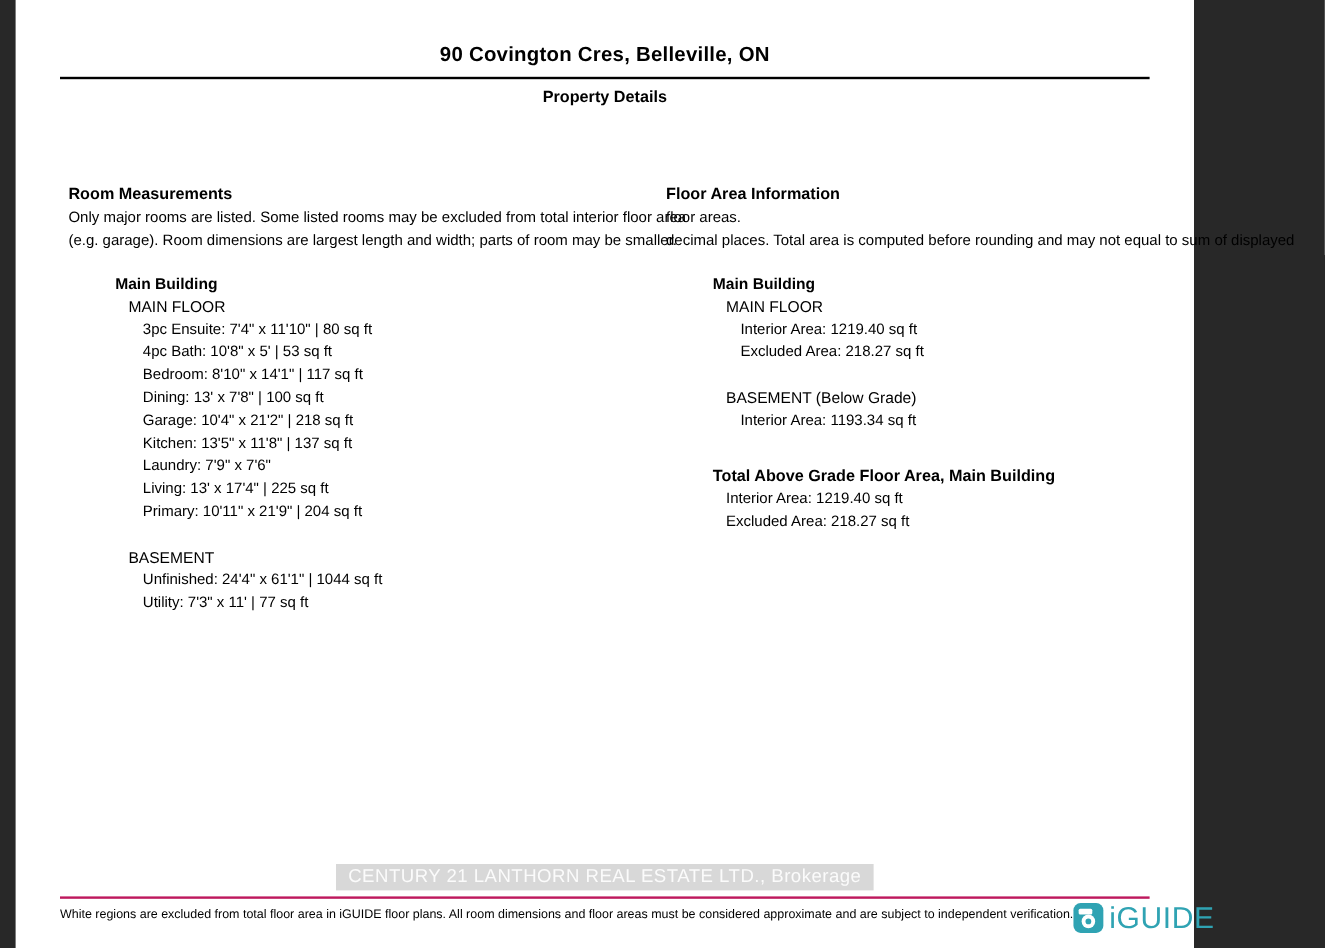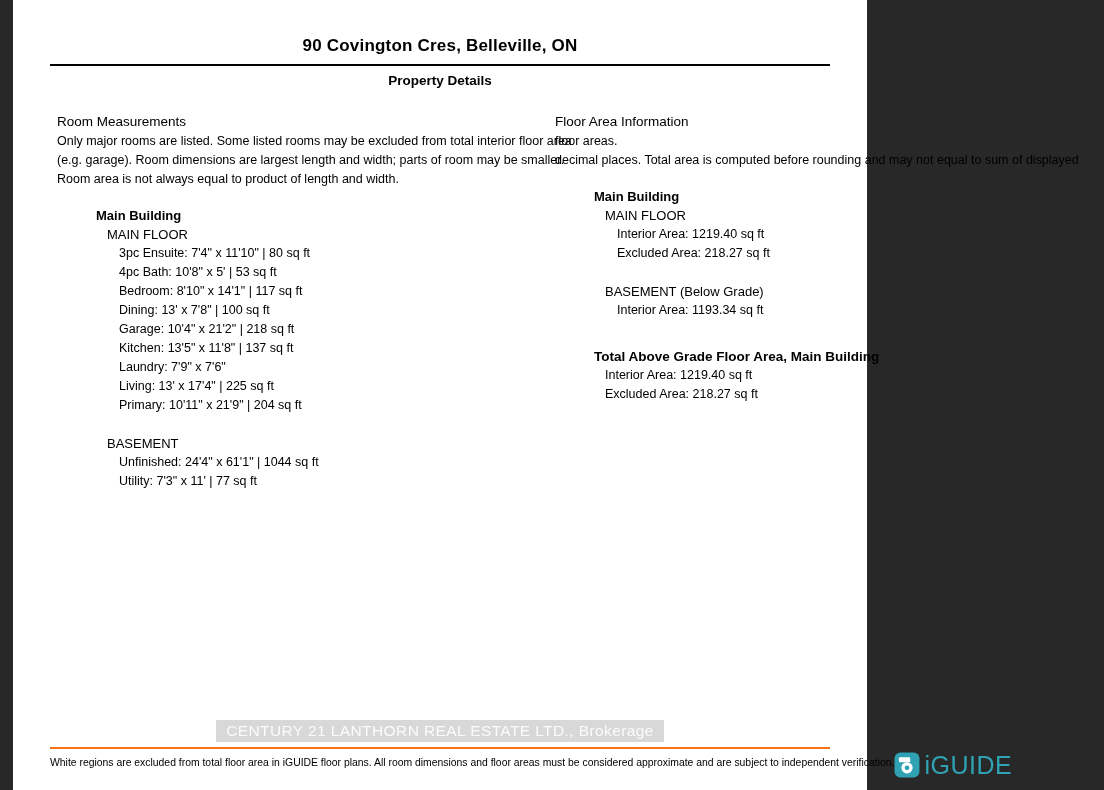--- a/index.html
+++ b/index.html
@@ -7,21 +7,21 @@
   body {
     background: #282828;
     font-family: "Liberation Sans", sans-serif;
     color: #000;
     position: relative;
     overflow: hidden;
   }
   .page {
     position: absolute;
     left: 13px; top: 0;
-    width: 854px; height: 790px;
+    width: 982px; height: 790px;
     background: #ffffff;
   }
   .inner { padding: 0 37px; }
 
   .doc-title {
     margin-top: 36px;
     text-align: center;
     font-size: 17px;
     font-weight: bold;
     letter-spacing: 0.2px;
@@ -36,21 +36,21 @@
     text-align: center;
     font-size: 13.5px;
     font-weight: bold;
   }
 
   .columns { display: flex; margin-top: 24px; }
   .col { padding-left: 7px; }
   .col-left { width: 498px; }
   .col-right { flex: 1; }
 
-  .sec-heading { font-size: 13.5px; font-weight: normal; line-height: 19px; }
+  .sec-heading { font-size: 13.5px; font-weight: bold; line-height: 19px; margin-top: 40px; }
   .sec-desc { margin-top: 1px; }
   .desc-line { font-size: 12.5px; line-height: 19px; white-space: nowrap; }
 
   .building {
     margin-top: 17px;
     padding-left: 39px;
     font-size: 13px;
     font-weight: bold;
     line-height: 19px;
   }
@@ -79,21 +79,21 @@
     color: #fbfbfb;
     font-size: 15.5px;
     letter-spacing: 0.4px;
     padding: 2px 10px;
     white-space: nowrap;
   }
 
   .footer {
     position: absolute;
     top: 747px; left: 37px; right: 37px;
-    border-top: 2px solid #f97316;
+    border-top: 2px solid #be185d;
     display: flex;
     justify-content: space-between;
     align-items: flex-start;
   }
   .disclaimer {
     margin-top: 8px;
     font-size: 10.4px;
     white-space: nowrap;
   }
   .logo {
@@ -119,21 +119,20 @@
     <hr class="title-rule">
     <div class="doc-subtitle">Property Details</div>
 
     <div class="columns">
 
       <div class="col col-left">
         <div class="sec-heading">Room Measurements</div>
         <div class="sec-desc">
           <div class="desc-line">Only major rooms are listed. Some listed rooms may be excluded from total interior floor area</div>
           <div class="desc-line">(e.g. garage). Room dimensions are largest length and width; parts of room may be smaller.</div>
-          <div class="desc-line">Room area is not always equal to product of length and width.</div>
         </div>
 
         <div class="building">Main Building</div>
 
         <div class="floor-block">
           <div class="floor-name">MAIN FLOOR</div>
           <div class="room-item">3pc Ensuite: 7'4" x 11'10" | 80 sq ft</div>
           <div class="room-item">4pc Bath: 10'8" x 5' | 53 sq ft</div>
           <div class="room-item">Bedroom: 8'10" x 14'1" | 117 sq ft</div>
           <div class="room-item">Dining: 13' x 7'8" | 100 sq ft</div>

